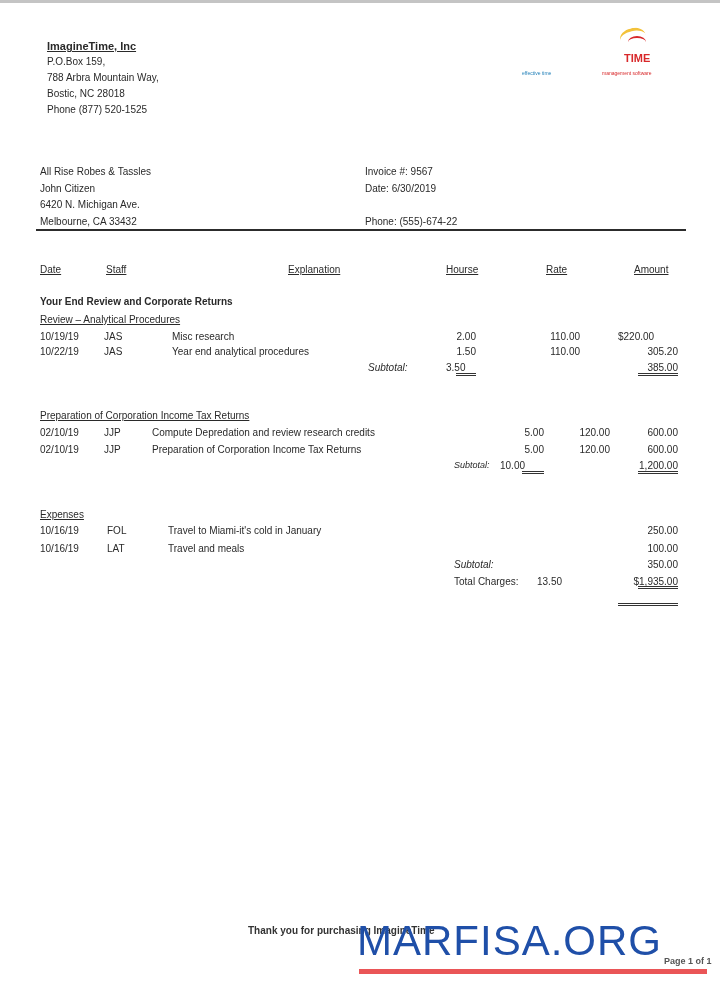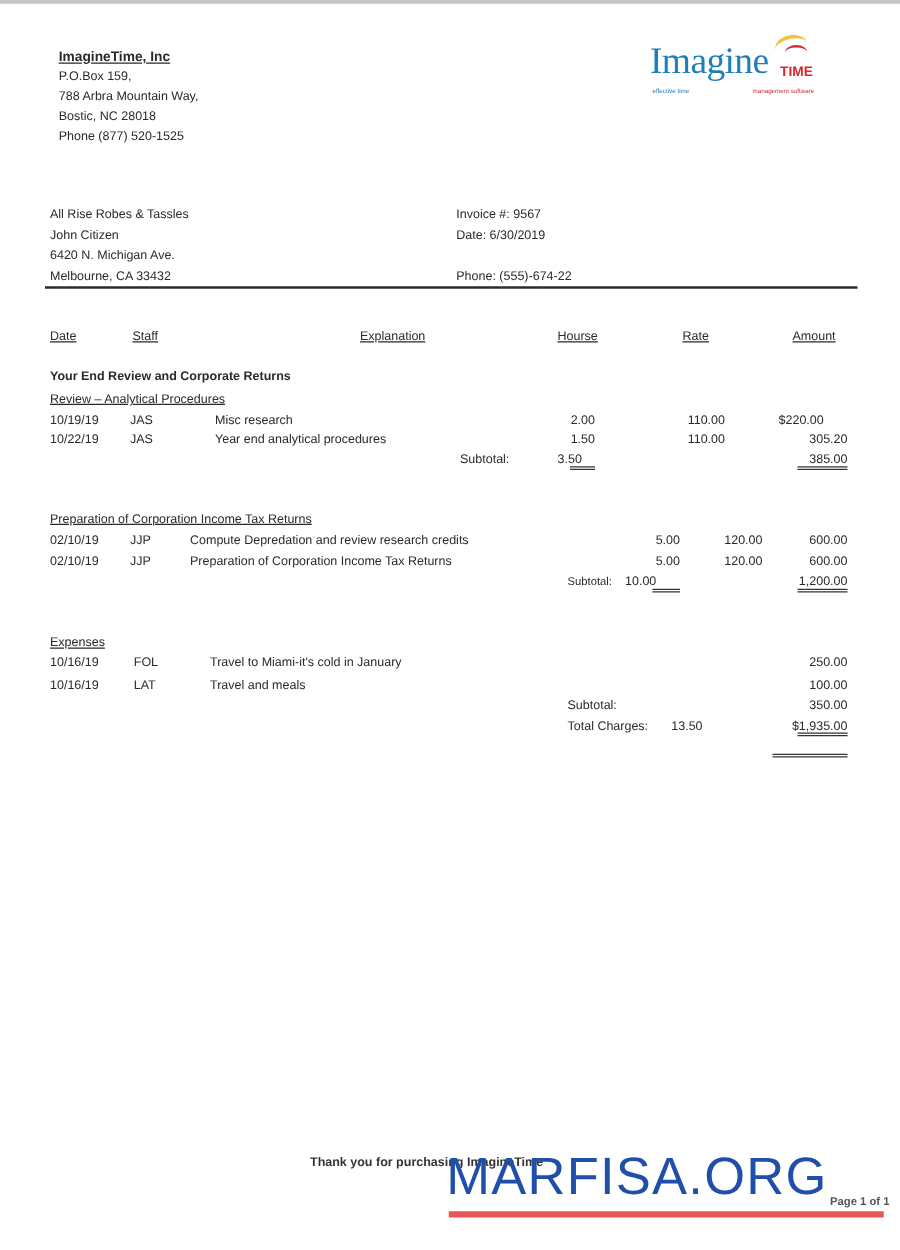--- a/index.html
+++ b/index.html
@@ -5,21 +5,21 @@
   html, body { margin: 0; padding: 0; }
   body {
     width: 720px; height: 1000px; position: relative; overflow: hidden;
     background: #ffffff; color: #2a2a2a;
     font-family: "Liberation Sans", sans-serif; font-size: 10px;
   }
   .topbar { position: absolute; left: 0; top: 0; width: 720px; height: 3px; background: #c4c4c4; }
   .abs { position: absolute; white-space: nowrap; }
   .ul { text-decoration: underline; }
   .bold { font-weight: bold; }
-  .it { }
+  .it { font-style: italic; }
   .dbl { border-bottom: 3px double #333; padding-bottom: 16px; }
   .company { left: 47px; top: 38px; line-height: 16px; }
   .company .name { font-weight: bold; text-decoration: underline; font-size: 11px; }
   .logo { left: 520px; top: 32px; width: 150px; height: 48px; }
   .logo .word { position: absolute; left: 0; top: 0; font-family: "Liberation Serif", serif; font-size: 30px; color: #1f7fb8; letter-spacing: -0.5px; }
   .logo .time { position: absolute; left: 104px; top: 20px; font-family: "Liberation Sans", sans-serif; font-weight: bold; font-size: 11px; color: #d8282a; }
   .logo .swoosh { position: absolute; left: 100px; top: -4px; width: 26px; height: 16px; border-top: 3px solid #f3c23a; border-radius: 50% 50% 0 0; transform: rotate(-12deg); }
   .logo .swoosh2 { position: absolute; left: 108px; top: 4px; width: 18px; height: 10px; border-top: 2px solid #d8282a; border-radius: 50% 50% 0 0; }
   .logo .tag1 { position: absolute; left: 2px; top: 38px; font-size: 5px; color: #1f7fb8; }
   .logo .tag2 { position: absolute; left: 82px; top: 38px; font-size: 5px; color: #d8282a; }
@@ -42,21 +42,20 @@
   <div class="name">ImagineTime, Inc</div>
   <div>P.O.Box 159,</div>
   <div>788 Arbra Mountain Way,</div>
   <div>Bostic, NC 28018</div>
   <div>Phone (877) 520-1525</div>
 </div>
 
 <div class="abs logo">
   <span class="swoosh"></span>
   <span class="swoosh2"></span>
-  <span class="word">Imagine</span>
   <span class="time">TIME</span>
   <span class="tag1">effective time</span>
   <span class="tag2">management software</span>
 </div>
 
 <div class="abs client">
   <div>All Rise Robes &amp; Tassles</div>
   <div>John Citizen</div>
   <div>6420 N. Michigan Ave.</div>
   <div>Melbourne, CA 33432</div>
@@ -82,21 +81,21 @@
 
 <div class="abs bold" style="left:40px; top:296px">Your End Review and Corporate Returns</div>
 
 <div class="abs ul" style="left:40px; top:314px">Review – Analytical Procedures</div>
 <div class="row" style="top:331px">
   <span style="left:40px">10/19/19</span>
   <span style="left:104px">JAS</span>
   <span style="left:172px">Misc research</span>
   <span style="left:446px; width:30px; text-align:right">2.00</span>
   <span style="left:534px; width:46px; text-align:right">110.00</span>
-  <span style="left:599px; width:60px; text-align:right">$220.00</span>
+  <span style="left:618px; width:60px; text-align:left">$220.00</span>
 </div>
 <div class="row" style="top:346px">
   <span style="left:40px">10/22/19</span>
   <span style="left:104px">JAS</span>
   <span style="left:172px">Year end analytical procedures</span>
   <span class="dbl" style="left:456px; width:20px; text-align:right">1.50</span>
   <span style="left:534px; width:46px; text-align:right">110.00</span>
   <span class="dbl" style="left:638px; width:40px; text-align:right">305.20</span>
 </div>
 <div class="row" style="top:362px">

